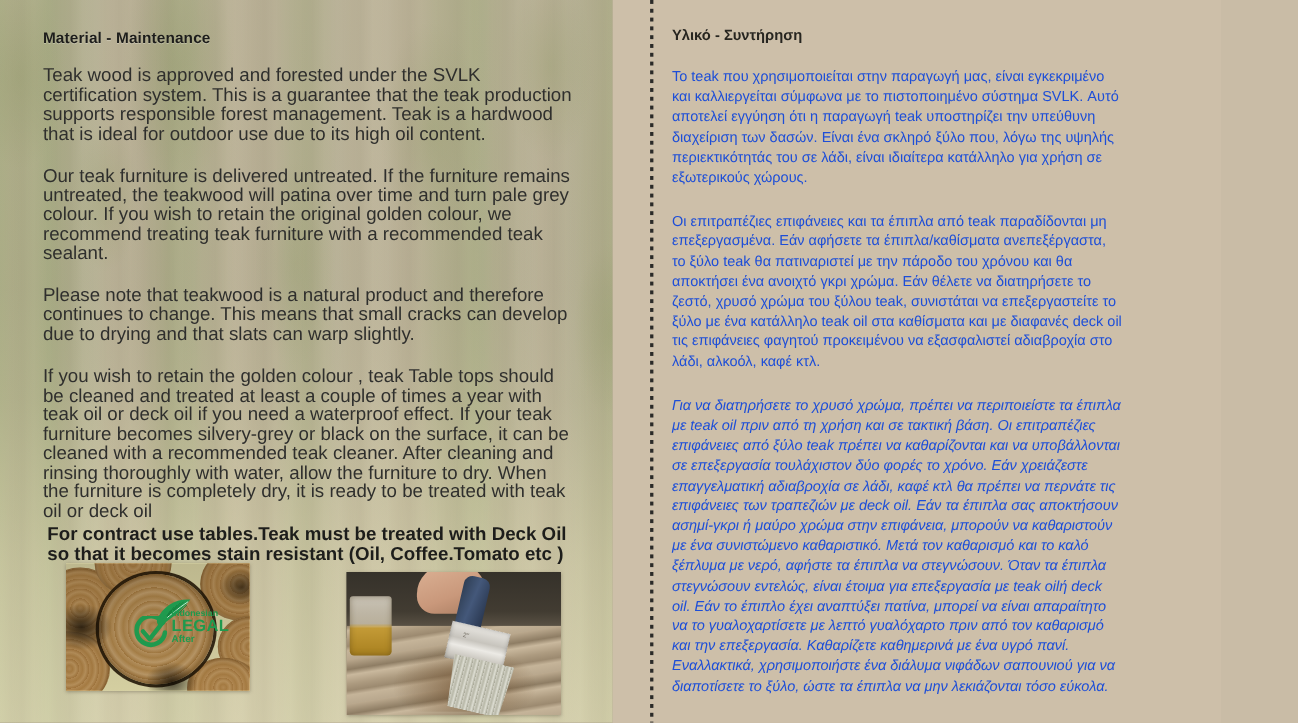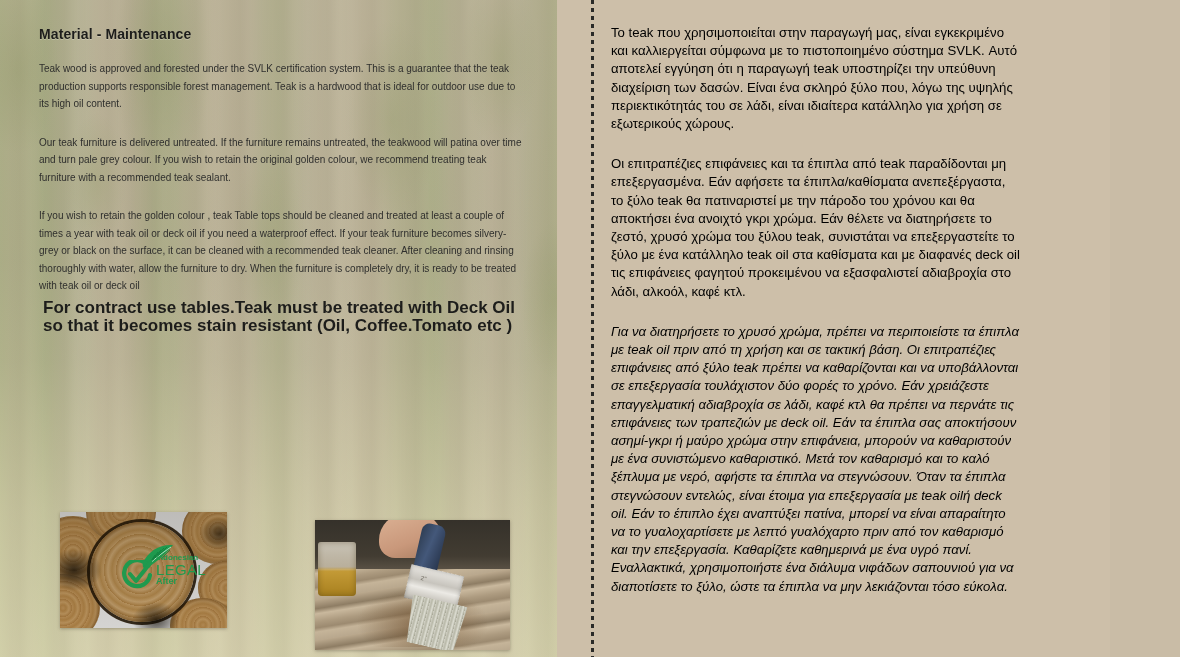--- a/index.html
+++ b/index.html
@@ -101,21 +101,21 @@
   .heading-en {
     font-size: 14px;
     font-weight: bold;
     color: #1d1d1b;
     letter-spacing: .1px;
     margin: 0 0 18px 0;
     text-shadow: 0 1px 0 rgba(255,255,255,0.25);
   }
 
   .para-en {
-    font-size: 10px;
+    font-size: 17px;
     line-height: 17.5px;
     color: #2f2f2d;
     margin: 0 0 21px 0;
     max-width: 518px;
   }
   .para-en.last { margin-bottom: 0; }
 
   .para-en-bold {
     font-size: 17px;
     line-height: 18px;
@@ -139,21 +139,21 @@
     overflow: hidden;
     box-shadow: 0 1px 3px rgba(60,52,40,0.35);
   }
 
   
   .photo-logs {
     left: 60px;
     top: 0px;
     width: 167px;
     height: 116px;
-    background: #ffffff;
+    background: #fef9c3;
   }
   .logs-art { position: absolute; inset: 0; }
   .log {
     position: absolute;
     border-radius: 50%;
     background:
       repeating-radial-gradient(circle at 50% 50%,
         #d2a263 0px, #c59350 3px, #d8ab6d 6px, #bd8a49 9px);
     box-shadow: inset 0 0 6px rgba(70,40,10,0.55);
   }
@@ -191,21 +191,21 @@
     position: absolute;
     left: 18px; top: -6px;
     width: 34px; height: 26px;
   }
   .legal-text {
     position: absolute;
     left: 34px; top: 4px;
     line-height: 1.02;
   }
   .legal-text .t1 { font-size: 8px;  font-weight: bold; color:#1f9a4e; display:block; }
-  .legal-text .t2 { font-size: 15px; font-weight: normal; color:#1f9a4e; display:block; letter-spacing:.3px; }
+  .legal-text .t2 { font-size: 15px; font-weight: bold; color:#1f9a4e; display:block; letter-spacing:.3px; }
   .legal-text .t3 { font-size: 9px;  font-weight: bold; color:#1f9a4e; display:block; }
 
   
   .photo-brush {
     left: 315px;
     top: 8px;
     width: 195px;
     height: 130px;
     background: linear-gradient(180deg,#3c3830 0%, #4a443a 32%, #8d7f6b 48%, #b3a188 70%, #cdbda3 100%);
   }
@@ -291,21 +291,21 @@
   }
   .heading-el {
     font-size: 13.4px;
     font-weight: bold;
     color: #272520;
     margin: 0 0 22px 0;
   }
   .para-el {
     font-size: 13.2px;
     line-height: 18.2px;
-    color: #000000;
+    color: #1d4ed8;
     margin: 0 0 22px 0;
   }
   .para-el.last { margin-bottom: 0; font-style: italic; }
 </style>
 </head>
 <body>
 
 <div class="page">
 
   <div class="panel-left">
@@ -314,20 +314,21 @@
     <div class="forest-canopy"></div>
     <div class="forest-haze"></div>
 
     <div class="panel-left-content">
       <h1 class="heading-en">Material - Maintenance</h1>
 
       <p class="para-en">Teak wood is approved and forested under the SVLK certification system. This is a guarantee that the teak production supports responsible forest management. Teak is a hardwood that is ideal for outdoor use due to its high oil content.</p>
 
       <p class="para-en">Our teak furniture is delivered untreated. If the furniture remains untreated, the teakwood will patina over time and turn pale grey colour. If you wish to retain the original golden colour, we recommend treating teak furniture with a recommended teak sealant.</p>
 
+      <p class="para-en">Please note that teakwood is a natural product and therefore continues to change. This means that small cracks can develop due to drying and that slats can warp slightly.</p>
 
       <p class="para-en last">If you wish to retain the golden colour , teak Table tops should be cleaned and treated at least a couple of times a year with teak oil or deck oil if you need a waterproof effect. If your teak furniture becomes silvery-grey or black on the surface, it can be cleaned with a recommended teak cleaner. After cleaning and rinsing thoroughly with water, allow the furniture to dry. When the furniture is completely dry, it is ready to be treated with teak oil or deck oil</p>
 
       <p class="para-en-bold"> For contract use tables.Teak must be treated with Deck Oil so that it becomes stain resistant (Oil, Coffee.Tomato  etc )</p>
     </div>
 
     <div class="photos">
 
       <div class="photo photo-logs">
         <div class="logs-art">
@@ -372,20 +373,21 @@
         <div class="brush-bristles"></div>
       </div>
 
     </div>
   </div>
 
   <div class="divider"></div>
 
   <div class="panel-right">
     <div class="panel-right-content">
+      <h1 class="heading-el">Υλικό - Συντήρηση</h1>
 
       <p class="para-el">Το teak  που χρησιμοποιείται στην παραγωγή μας, είναι εγκεκριμένο και καλλιεργείται σύμφωνα με το πιστοποιημένο σύστημα SVLK. Αυτό αποτελεί εγγύηση ότι η παραγωγή teak υποστηρίζει την υπεύθυνη διαχείριση των δασών. Είναι ένα σκληρό ξύλο που, λόγω της υψηλής περιεκτικότητάς του σε λάδι, είναι ιδιαίτερα κατάλληλο για χρήση σε εξωτερικούς χώρους.</p>
 
       <p class="para-el">Οι επιτραπέζιες επιφάνειες και τα έπιπλα από teak παραδίδονται μη επεξεργασμένα. Εάν αφήσετε τα έπιπλα/καθίσματα ανεπεξέργαστα, το ξύλο teak θα πατιναριστεί με την πάροδο του χρόνου και θα αποκτήσει ένα ανοιχτό γκρι χρώμα. Εάν θέλετε να διατηρήσετε το ζεστό, χρυσό χρώμα του ξύλου teak, συνιστάται να επεξεργαστείτε το ξύλο με ένα κατάλληλο teak oil στα καθίσματα και με διαφανές deck oil τις επιφάνειες φαγητού προκειμένου να εξασφαλιστεί αδιαβροχία στο λάδι, αλκοόλ, καφέ κτλ.</p>
 
 
       <p class="para-el last">Για να διατηρήσετε το χρυσό χρώμα, πρέπει να περιποιείστε τα έπιπλα με teak oil πριν από τη χρήση και σε τακτική βάση. Οι επιτραπέζιες επιφάνειες από ξύλο teak πρέπει να καθαρίζονται και να υποβάλλονται σε επεξεργασία τουλάχιστον δύο φορές το χρόνο. Εάν χρειάζεστε επαγγελματική αδιαβροχία σε λάδι, καφέ κτλ θα πρέπει να περνάτε τις επιφάνειες των τραπεζιών με deck oil.  Εάν τα έπιπλα σας αποκτήσουν ασημί-γκρι ή μαύρο χρώμα στην επιφάνεια, μπορούν να καθαριστούν με ένα συνιστώμενο καθαριστικό. Μετά τον καθαρισμό και το καλό ξέπλυμα με νερό, αφήστε τα έπιπλα να στεγνώσουν. Όταν τα έπιπλα στεγνώσουν εντελώς, είναι έτοιμα για επεξεργασία με  teak oilή deck oil. Εάν το έπιπλο έχει αναπτύξει πατίνα, μπορεί να είναι απαραίτητο να το γυαλοχαρτίσετε με λεπτό γυαλόχαρτο πριν από τον καθαρισμό και την επεξεργασία. Καθαρίζετε καθημερινά με ένα υγρό πανί. Εναλλακτικά, χρησιμοποιήστε ένα διάλυμα νιφάδων σαπουνιού για να διαποτίσετε το ξύλο, ώστε τα έπιπλα να μην λεκιάζονται τόσο εύκολα.</p>
     </div>
   </div>
 

